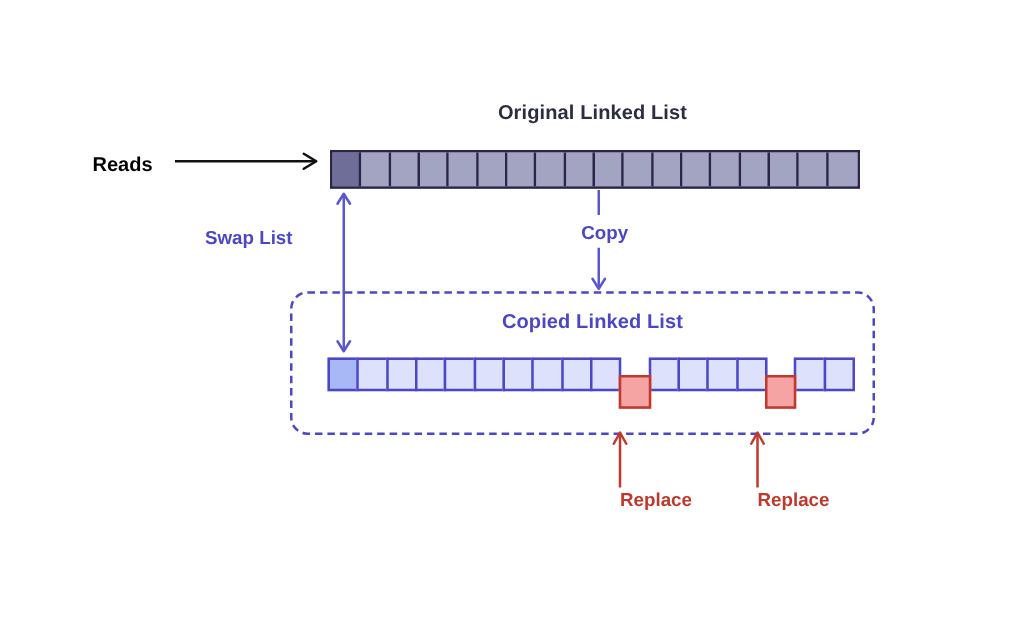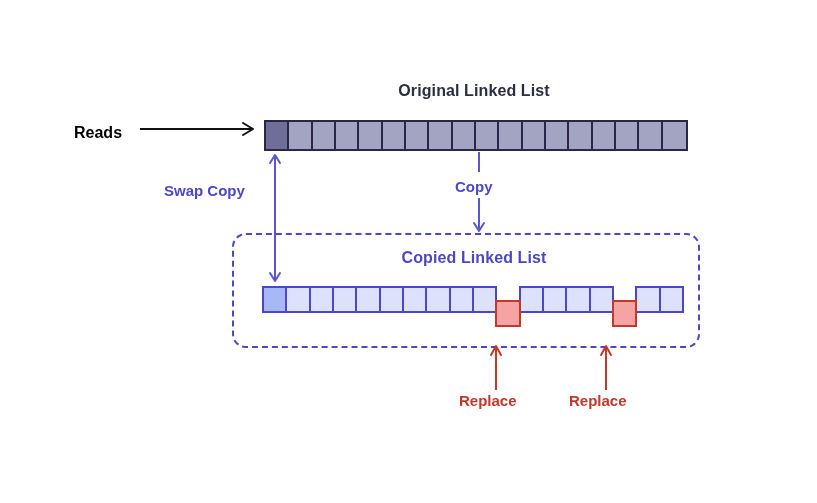--- a/index.html
+++ b/index.html
@@ -92,21 +92,21 @@
     font-weight: bold;
     color: #4b47c8;
   }
 
   
   .copy-arrow-top {
     left: 470px;
     top: 152px;
   }
   .copy-label {
-    left: 455px;
+    left: 465px;
     top: 178px;
     font-size: 15px;
     font-weight: bold;
     color: #4b47c8;
   }
   .copy-arrow-bottom {
     left: 470px;
     top: 198px;
   }
 
@@ -147,20 +147,21 @@
     border: 2px solid #c0392b;
     z-index: 3;
   }
 
   
   .replace-arrow { }
   .replace-label {
     font-size: 15px;
     font-weight: bold;
     color: #c0392b;
+    margin-left: 37px;
   }
   .replace-label.one { left: 459px; top: 392px; }
   .replace-label.two { left: 569px; top: 392px; }
   .replace-arrow.one { left: 487px; top: 344px; }
   .replace-arrow.two { left: 597px; top: 344px; }
 
   
   .watermark {
     right: 18px;
     bottom: 14px;
@@ -202,21 +203,21 @@
       <div class="cell"></div>
       <div class="cell"></div>
       <div class="cell"></div>
     </div>
 
   <svg class="abs swap-arrow" width="18" height="132">
     <line x1="9" y1="4" x2="9" y2="128" stroke="#5b57cc" stroke-width="2"></line>
     <polyline points="4,11 9,3 14,11" fill="none" stroke="#5b57cc" stroke-width="2" stroke-linecap="round" stroke-linejoin="round"></polyline>
     <polyline points="4,121 9,129 14,121" fill="none" stroke="#5b57cc" stroke-width="2" stroke-linecap="round" stroke-linejoin="round"></polyline>
   </svg>
-  <div class="abs swap-label">Swap Copy</div>
+  <div class="abs swap-label">Swap List</div>
 
   <svg class="abs copy-arrow-top" width="18" height="22">
     <line x1="9" y1="0" x2="9" y2="20" stroke="#5b57cc" stroke-width="2"></line>
   </svg>
   <div class="abs copy-label">Copy</div>
   <svg class="abs copy-arrow-bottom" width="18" height="36">
     <line x1="9" y1="0" x2="9" y2="32" stroke="#5b57cc" stroke-width="2"></line>
     <polyline points="4,25 9,33 14,25" fill="none" stroke="#5b57cc" stroke-width="2" stroke-linecap="round" stroke-linejoin="round"></polyline>
   </svg>
 

